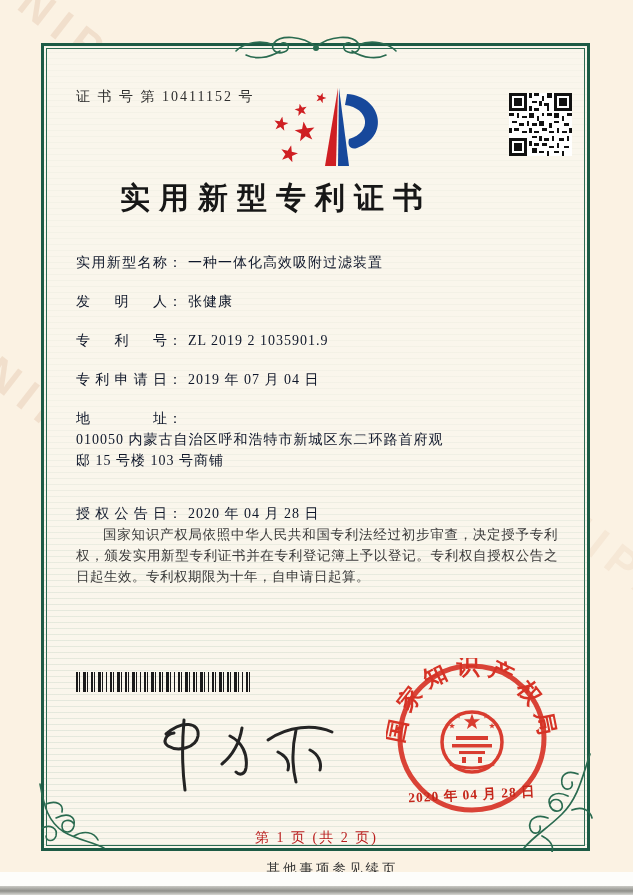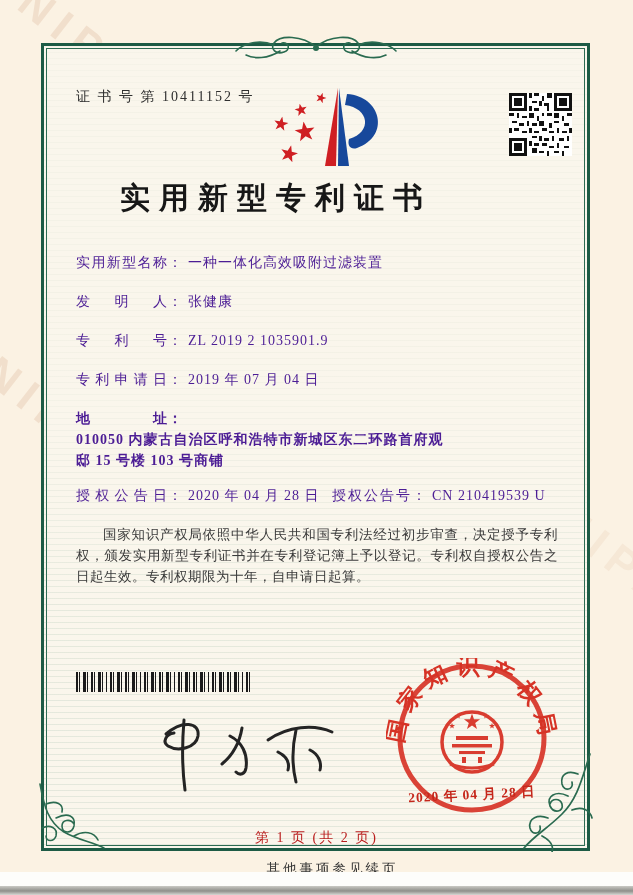--- a/index.html
+++ b/index.html
@@ -21,27 +21,27 @@
      background:repeating-linear-gradient(180deg,rgba(116,160,136,0.16) 0 1px,rgba(0,0,0,0) 1px 6px);
      -webkit-mask-image:linear-gradient(180deg,rgba(0,0,0,.25) 0%,rgba(0,0,0,.3) 45%,rgba(0,0,0,.9) 70%,#000 100%);
      mask-image:linear-gradient(180deg,rgba(0,0,0,.25) 0%,rgba(0,0,0,.3) 45%,rgba(0,0,0,.9) 70%,#000 100%);}
   .ornament{position:absolute;pointer-events:none;}
   
   .cert-no{position:absolute;left:76px;top:88px;font-size:14px;letter-spacing:2px;color:#2f2f2f;}
   .logo{position:absolute;left:259px;top:84px;width:134px;height:86px;}
   .qr{position:absolute;left:509px;top:93px;width:63px;height:63px;}
   .title{position:absolute;left:0;top:178px;width:552px;text-align:center;
          font-size:30px;font-weight:bold;letter-spacing:9px;color:#171717;}
-  .fields{position:absolute;left:76px;top:252px;width:482px;font-size:14px;color:#4c1d95;}
+  .fields{position:absolute;left:76px;top:252px;width:482px;font-size:14px;color:#0f172a;}
   .frow{position:relative;margin-bottom:18px;line-height:21px;}
   .flabel{display:inline-block;width:92px;text-align:justify;text-align-last:justify;
           vertical-align:top;letter-spacing:1px;}
   .fcolon{display:inline-block;vertical-align:top;margin-right:6px;}
   .fvalue{display:inline-block;vertical-align:top;max-width:370px;letter-spacing:1px;}
-  .frow.addr{margin-bottom:14px;font-weight:bold;}
+  .frow.addr{margin-bottom:32px;}
   .frow.last .second{position:absolute;left:256px;top:0;white-space:nowrap;}
   .paras{position:absolute;left:76px;top:524px;width:482px;font-size:13.5px;line-height:21px;
          text-align:justify;color:#3a3a3a;letter-spacing:0.5px;}
   .paras p{margin:0;text-indent:2em;}
   .barcode{position:absolute;left:76px;top:672px;width:177px;height:20px;
      background:repeating-linear-gradient(90deg,#1a1a1a 0 2px,rgba(0,0,0,0) 2px 3px,
        #1a1a1a 3px 4px,rgba(0,0,0,0) 4px 7px,#1a1a1a 7px 10px,rgba(0,0,0,0) 10px 11px,
        #1a1a1a 11px 12px,rgba(0,0,0,0) 12px 15px,#1a1a1a 15px 17px,rgba(0,0,0,0) 17px 18px,
        #1a1a1a 18px 19px,rgba(0,0,0,0) 19px 22px,#1a1a1a 22px 25px,rgba(0,0,0,0) 25px 26px,
        #1a1a1a 26px 27px,rgba(0,0,0,0) 27px 30px,#1a1a1a 30px 31px,rgba(0,0,0,0) 31px 34px);}
@@ -154,21 +154,20 @@
       <span class="flabel">专　利　号</span><span class="fcolon">：</span><span class="fvalue">ZL 2019 2 1035901.9</span>
     </div>
     <div class="frow">
       <span class="flabel">专利申请日</span><span class="fcolon">：</span><span class="fvalue">2019 年 07 月 04 日</span>
     </div>
     <div class="frow addr">
       <span class="flabel">地　　　址</span><span class="fcolon">：</span><span class="fvalue" style="max-width:376px;">010050 内蒙古自治区呼和浩特市新城区东二环路首府观邸 15 号楼 103 号商铺</span>
     </div>
     <div class="frow last">
       <span class="flabel">授权公告日</span><span class="fcolon">：</span><span class="fvalue">2020 年 04 月 28 日</span>
-      <span class="second"><span class="flabel" style="width:auto;letter-spacing:2px;">授权公告号</span><span class="fcolon">：</span><span class="fvalue">CN 210419539 U</span></span>
     </div>
   </div>
 
   <div class="paras">
     <p>国家知识产权局依照中华人民共和国专利法经过初步审查，决定授予专利权，颁发实用新型专利证书并在专利登记簿上予以登记。专利权自授权公告之日起生效。专利权期限为十年，自申请日起算。</p>
   </div>
 
   <div class="barcode"></div>
 
 

